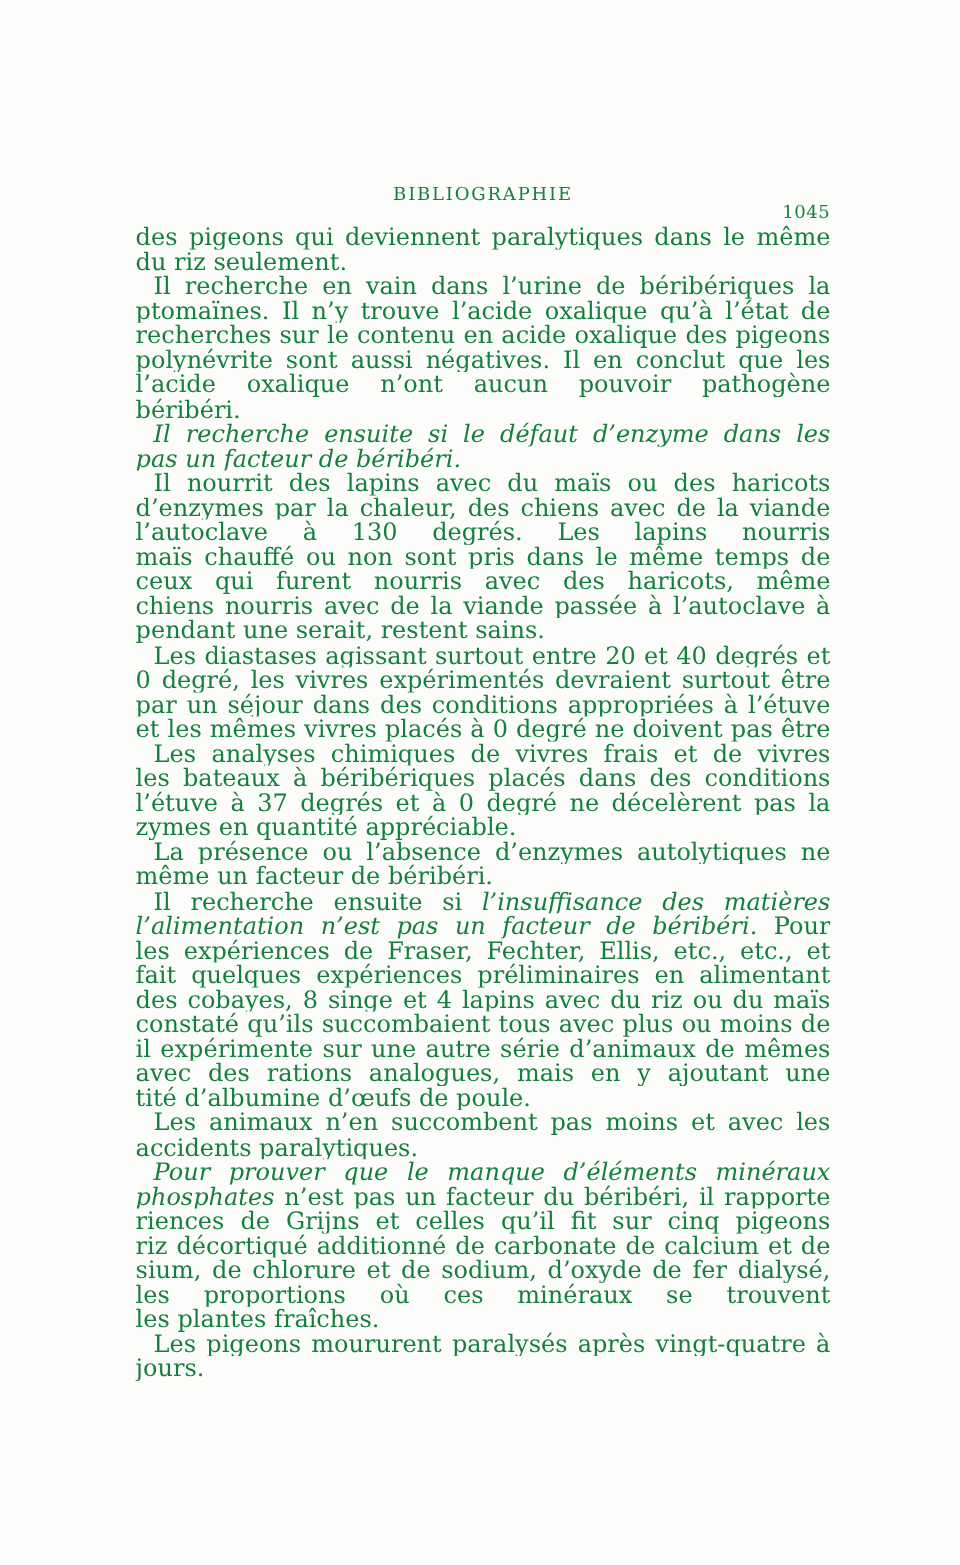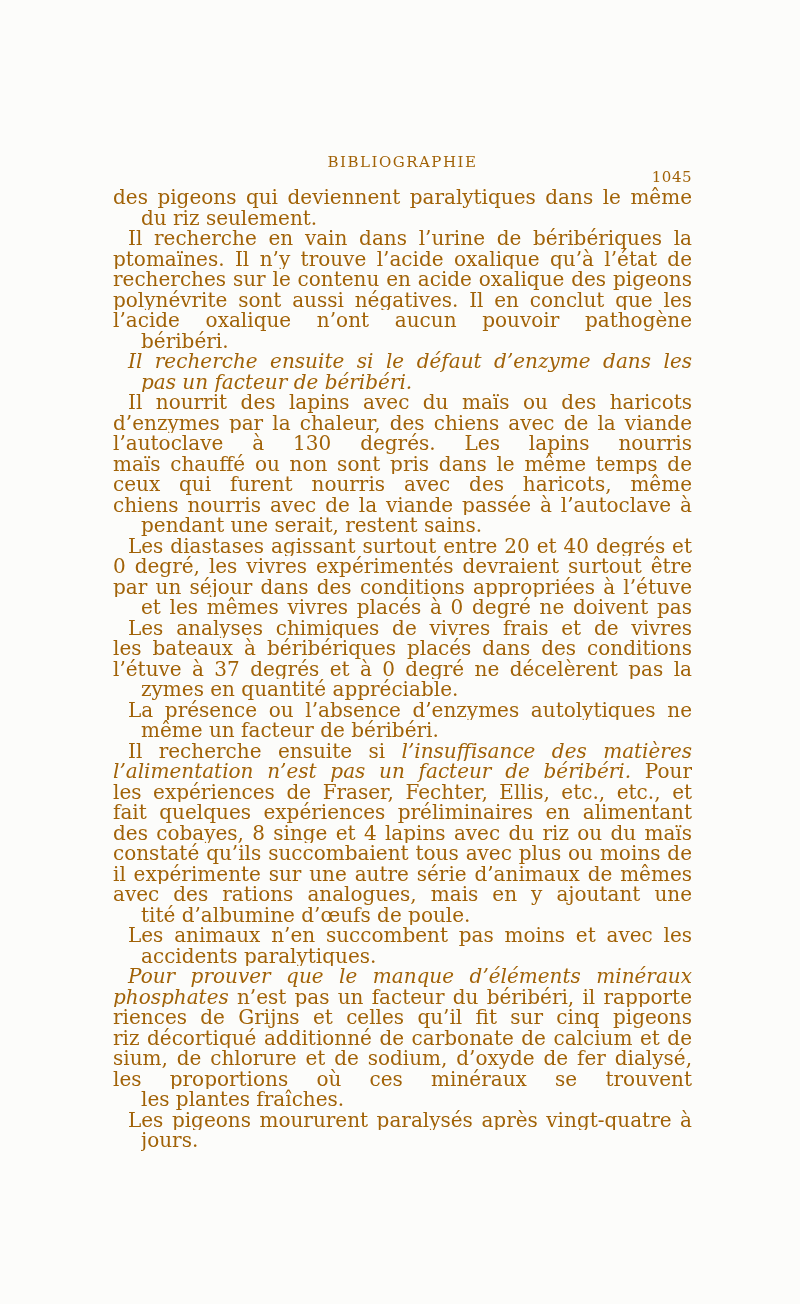--- a/index.html
+++ b/index.html
@@ -6,21 +6,21 @@
     margin: 0;
     padding: 0;
     background: #fbfbf9;
   }
   .page {
     position: relative;
     width: 800px;
     height: 1304px;
     background: #fcfcfa;
     font-family: "DejaVu Serif", "Liberation Serif", serif;
-    color: #a16207;
+    color: #15803d;
     overflow: hidden;
   }
   .header {
     position: absolute;
     top: 153px;
     left: 113px;
     width: 579px;
     height: 22px;
     font-size: 15px;
   }
@@ -52,21 +52,20 @@
   .line {
     line-height: 20.5px;
     height: 20.5px;
     text-align: justify;
     text-align-last: justify;
     white-space: normal;
     overflow: hidden;
   }
   .line.last {
     text-align-last: left;
-    margin-left: 28px;
   }
   .para.indent .line.first {
     text-indent: 15px;
   }
   .it {
     font-style: italic;
   }
 </style>
 </head>
 <body>

